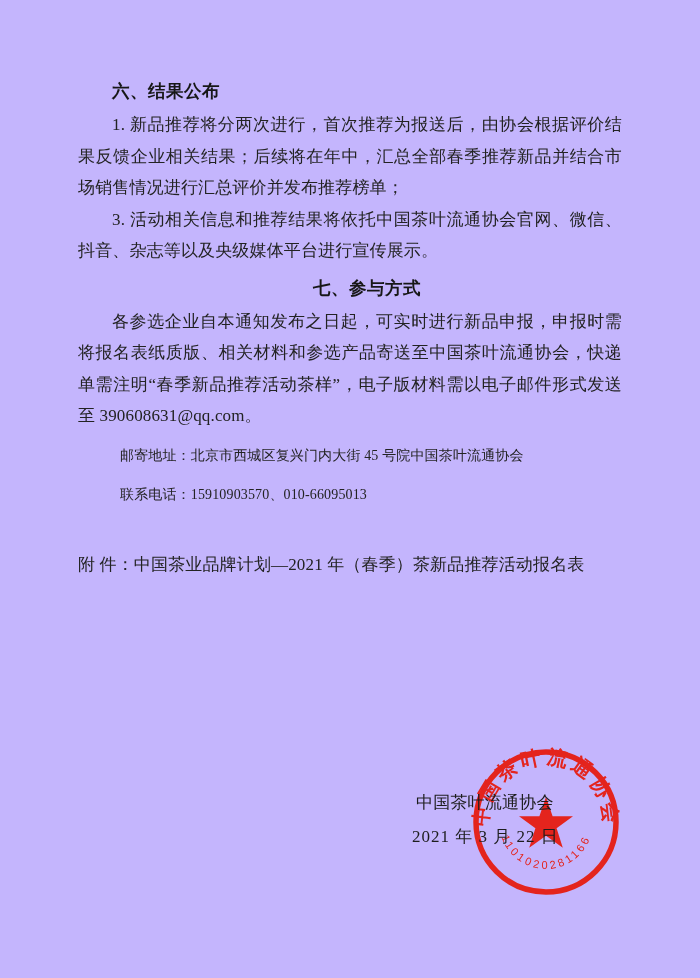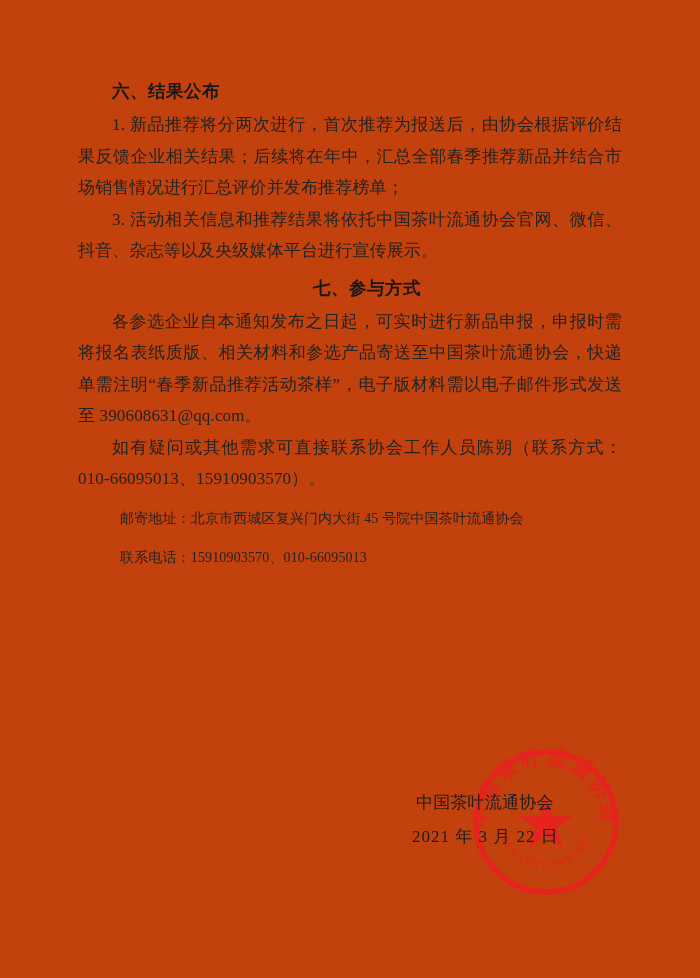--- a/index.html
+++ b/index.html
@@ -14,21 +14,21 @@
     overflow: hidden;
     font-family: "Liberation Serif", "DejaVu Serif", serif;
     color: #1b1b1b;
   }
 
   .page {
     position: absolute;
     left: 0; top: 0;
     width: 700px;
     height: 978px;
-    background: #c2410c;
+    background: #c4b5fd;
   }
 
   .content {
     position: absolute;
     left: 78px;
     top: 76px;
     width: 544px;
   }
 
   
@@ -121,29 +121,29 @@
 
     <p class="para">1. 新品推荐将分两次进行，首次推荐为报送后，由协会根据评价结果反馈企业相关结果；后续将在年中，汇总全部春季推荐新品并结合市场销售情况进行汇总评价并发布推荐榜单；</p>
 
 
     <p class="para">3. 活动相关信息和推荐结果将依托中国茶叶流通协会官网、微信、抖音、杂志等以及央级媒体平台进行宣传展示。</p>
 
     <h2 class="heading heading-2">七、参与方式</h2>
 
     <p class="para">各参选企业自本通知发布之日起，可实时进行新品申报，申报时需将报名表纸质版、相关材料和参选产品寄送至中国茶叶流通协会，快递单需注明“春季新品推荐活动茶样”，电子版材料需以电子邮件形式发送至 390608631@qq.com。</p>
 
-    <p class="para">如有疑问或其他需求可直接联系协会工作人员陈朔（联系方式：010-66095013、15910903570）。</p>
 
     <div class="line indent">邮寄地址：北京市西城区复兴门内大街 45 号院中国茶叶流通协会</div>
 
 
     <div class="line indent">联系电话：15910903570、010-66095013</div>
 
     <div class="spacer-md"></div>
 
+    <div class="attachment">附 件：中国茶业品牌计划—2021 年（春季）茶新品推荐活动报名表</div>
 
   </div>
 
   <div class="seal">
     <svg width="160" height="160" viewBox="0 0 160 160" xmlns="http://www.w3.org/2000/svg">
       <defs>
         <path id="arcTop" d="M 22,80 A 58,58 0 0 1 138,80" fill="none"></path>
         <path id="arcBottom" d="M 33,80 A 47,47 0 0 0 127,80" fill="none"></path>
       </defs>
 

